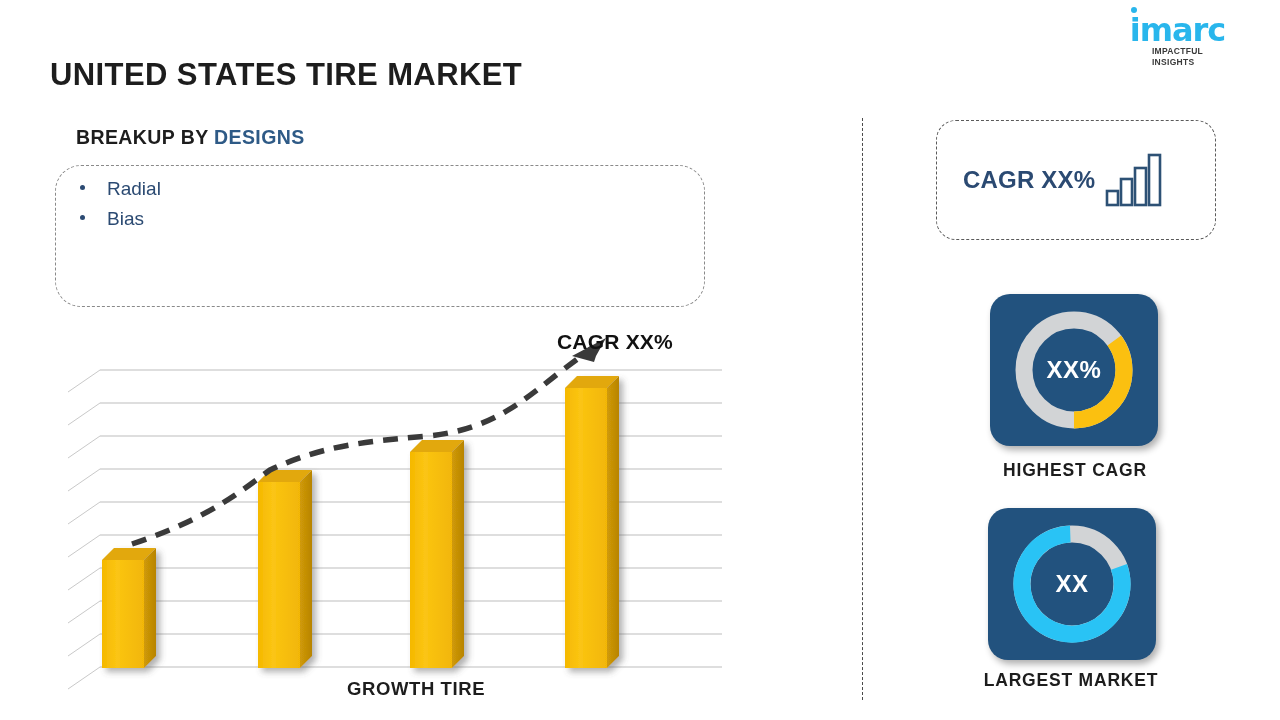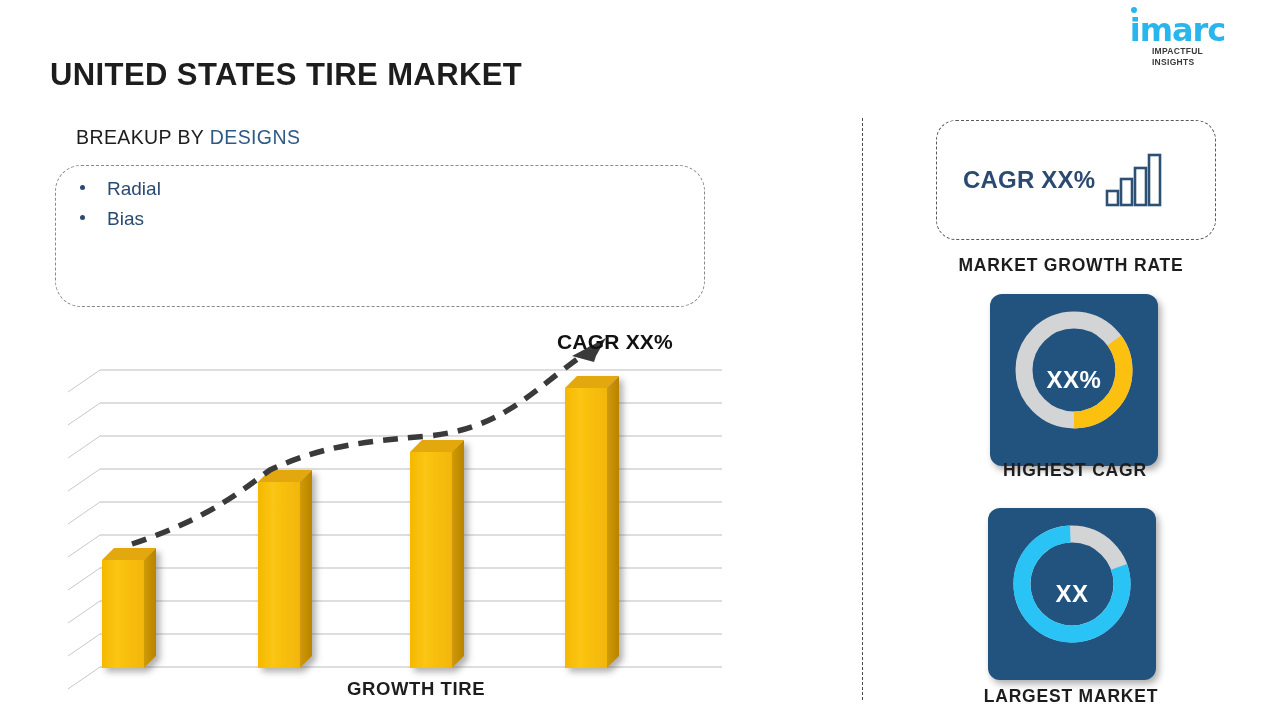--- a/index.html
+++ b/index.html
@@ -12,21 +12,21 @@
 
   
   .logo{position:absolute;left:1090px;top:14px;width:175px;height:36px;display:flex;align-items:center;flex-direction:column;}
   .logo-word{font-size:32px;font-weight:bold;color:#29B6EC;letter-spacing:-1px;line-height:1;position:relative;font-family:"DejaVu Sans",sans-serif;}
   .logo-dot{position:absolute;left:41px;top:-7px;width:6px;height:6px;border-radius:50%;background:#29B6EC;}
   .logo-bar{width:2px;height:26px;background:#3A3A3A;margin:0 7px 0 4px;}
   .logo-tag{font-size:8.5px;font-weight:bold;color:#3A3A3A;line-height:1.35;letter-spacing:.3px;}
 
   
   .main-title{position:absolute;left:50px;top:57px;font-size:31px;font-weight:bold;color:#1D1D1D;letter-spacing:.4px;}
-  .sub-title{position:absolute;left:76px;top:126px;font-size:19.5px;font-weight:normal;color:#1D1D1D;letter-spacing:.4px;}
+  .sub-title{position:absolute;left:76px;top:126px;font-size:19.5px;font-weight:bold;color:#1D1D1D;letter-spacing:.4px;}
   .sub-title .accent{color:#2E5A86;}
 
   
   .list-box{position:absolute;left:55px;top:165px;width:648px;height:140px;border:1.4px dashed #8a8a8a;border-radius:26px;}
   .bullet-row{position:absolute;display:flex;align-items:baseline;}
   .bullet-dot{width:5px;height:5px;border-radius:50%;background:#2B4A72;margin-right:22px;position:relative;top:-5px;}
   .bullet-text{font-size:19px;font-weight:normal;color:#2B4A72;}
 
   
   .chart{position:absolute;left:60px;top:330px;width:700px;height:370px;}
@@ -36,21 +36,21 @@
 
   
   .divider{position:absolute;left:862px;top:118px;width:0;height:582px;border-left:1.4px dashed #4a4a4a;}
 
   
   .cagr-box{position:absolute;left:936px;top:120px;width:278px;height:118px;border:1.5px dashed #5a5a5a;border-radius:20px;display:flex;align-items:center;}
   .cagr-text{font-size:24px;font-weight:bold;color:#2B4A72;line-height:1.16;margin-left:26px;letter-spacing:.2px;}
   .cagr-icon{margin-left:8px;margin-top:4px;}
   .panel-label{position:absolute;width:100%;text-align:center;font-size:17.5px;font-weight:bold;color:#1D1D1D;letter-spacing:.8px;}
 
-  .tile{position:absolute;width:168px;height:172px;border-radius:12px;background:#22527E;
+  .tile{position:absolute;width:168px;height:152px;border-radius:20px;background:#22527E;
     box-shadow:3px 4px 7px rgba(0,0,0,.32);}
   .tile-text{position:absolute;inset:0;display:flex;align-items:center;justify-content:center;
     color:#ffffff;font-weight:bold;font-size:24px;letter-spacing:.5px;}
 </style>
 </head>
 <body>
 
 <div class="page">
 
   <div class="logo">
@@ -167,35 +167,34 @@
       <svg width="62" height="62" viewBox="0 0 62 62">
         <g fill="none" stroke="#2D5175" stroke-width="2.6">
           <rect x="4" y="42" width="11" height="14"></rect>
           <rect x="18" y="30" width="11" height="26"></rect>
           <rect x="32" y="19" width="11" height="37"></rect>
           <rect x="46" y="6" width="11" height="50"></rect>
         </g>
       </svg>
     </div>
   </div>
-  <div class="panel-label" style="left:862px;width:418px;top:255px;">MARKET GROWTH RATE</div>
 
   <div class="tile" style="left:990px;top:294px;">
     <svg width="168" height="152" viewBox="0 0 168 152">
       <circle cx="84" cy="76" r="50" fill="none" stroke="#D2D4D6" stroke-width="17"></circle>
 
       <circle cx="84" cy="76" r="50" fill="none" stroke="#FBC010" stroke-width="17" stroke-dasharray="110 314" transform="rotate(-90 84 76) scale(-1,1) translate(-168,0)"></circle>
     </svg>
     <div class="tile-text">XX%</div>
   </div>
   <div class="panel-label" style="left:866px;width:418px;top:460px;">HIGHEST CAGR</div>
 
   <div class="tile" style="left:988px;top:508px;">
     <svg width="168" height="152" viewBox="0 0 168 152">
       <circle cx="84" cy="76" r="50" fill="none" stroke="#D2D4D6" stroke-width="17"></circle>
 
       <circle cx="84" cy="76" r="50" fill="none" stroke="#29C3F5" stroke-width="17" stroke-dasharray="251 314" transform="rotate(-20 84 76)"></circle>
     </svg>
     <div class="tile-text">XX</div>
   </div>
-  <div class="panel-label" style="left:862px;width:418px;top:670px;margin-top:16px;">LARGEST MARKET</div>
+  <div class="panel-label" style="left:862px;width:418px;top:670px;">LARGEST MARKET</div>
 
 </div>
 
 </body></html>

